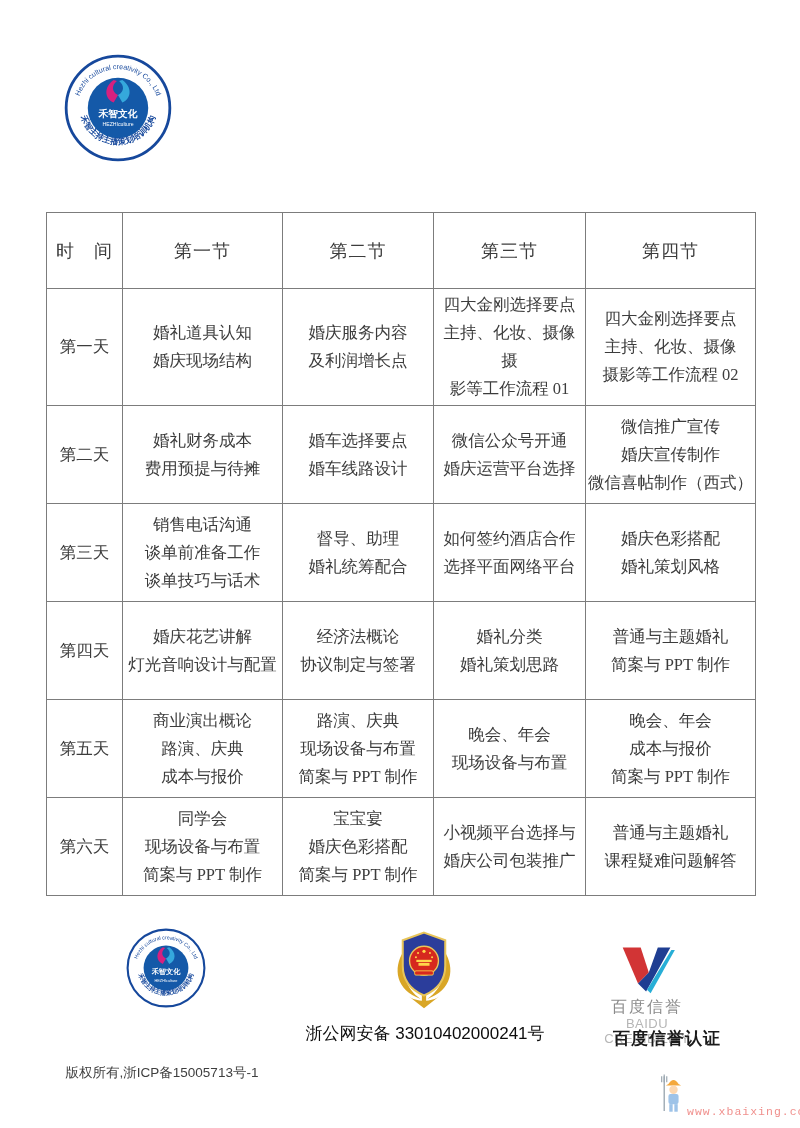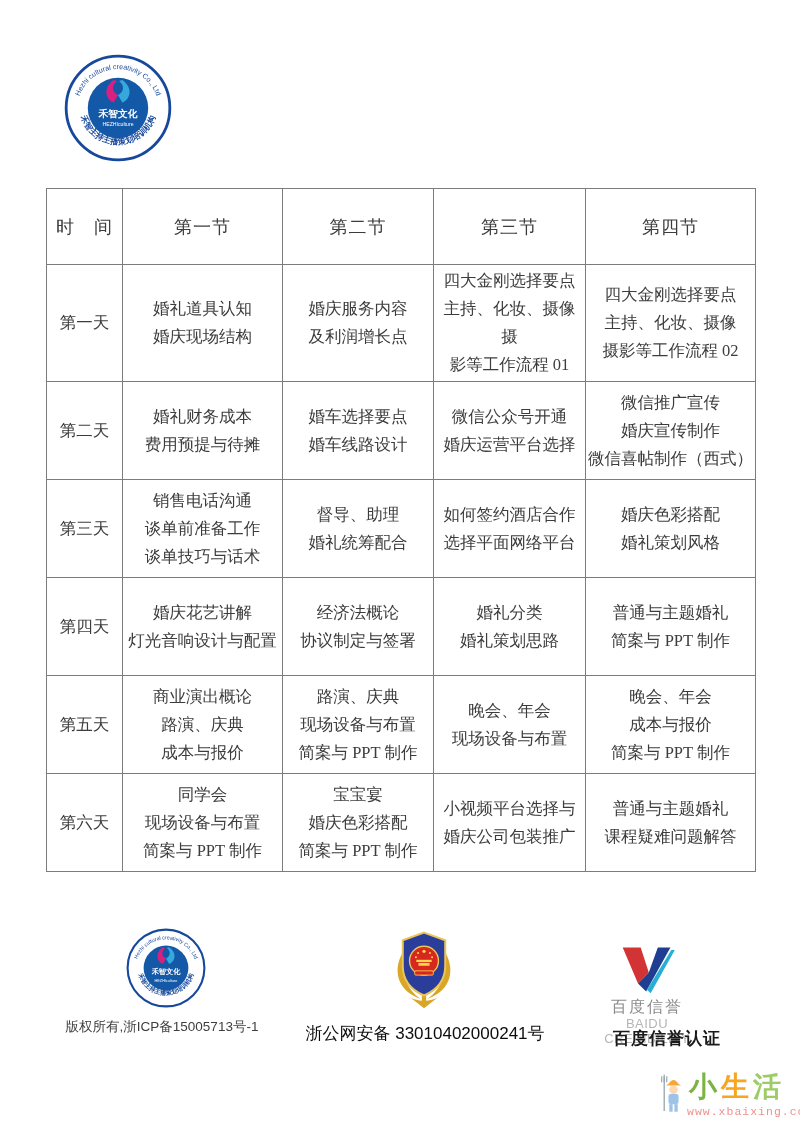--- a/index.html
+++ b/index.html
@@ -9,30 +9,30 @@
   
   .hezhi-logo{position:absolute;}
   .hezhi-logo.hdr{left:64px;top:54px;width:108px;height:108px;}
   .hezhi-logo.ftr{left:126px;top:928px;width:80px;height:80px;}
   .page-title{position:absolute;left:172px;top:72px;width:592px;height:70px;
               display:flex;align-items:center;justify-content:center;
               font-size:49px;font-weight:900;color:#060606;letter-spacing:0px;
               font-family:"Liberation Serif","DejaVu Serif",serif;}
 
   
-  table.course{position:absolute;left:46px;top:188px;width:709px;border-collapse:collapse;
+  table.course{position:absolute;left:46px;top:212px;width:709px;border-collapse:collapse;
                table-layout:fixed;}
   table.course th,table.course td{border:1px solid #7c7c7c;text-align:center;vertical-align:middle;
                white-space:pre-line;color:#3c3c3c;padding:2px;}
   table.course th{height:71px;font-size:18px;font-weight:500;letter-spacing:1px;}
   table.course td{height:93px;font-size:16.5px;line-height:1.7;}
   td.day{font-size:17px;}
 
   
-  .copyright{position:absolute;left:48px;top:1018px;width:228px;text-align:center;
+  .copyright{position:absolute;left:48px;top:1064px;width:228px;text-align:center;
              font-size:13.5px;color:#3e3e3e;font-family:"Liberation Sans","DejaVu Sans",sans-serif;}
   .police-badge{position:absolute;left:390px;top:926px;width:68px;height:88px;}
   .police-text{position:absolute;left:300px;top:1022px;width:250px;text-align:center;
              font-size:17px;font-weight:400;color:#0c0c0c;
              font-family:"Liberation Sans","DejaVu Sans",sans-serif;}
   .baidu-v{position:absolute;left:618px;top:942px;width:58px;height:54px;}
   .baidu-cn{position:absolute;left:592px;top:997px;width:110px;text-align:center;
              font-size:16px;color:#8b8b8b;letter-spacing:2px;
              font-family:"Liberation Sans","DejaVu Sans",sans-serif;}
   .baidu-en{position:absolute;left:592px;top:1016px;width:110px;text-align:center;
@@ -218,17 +218,16 @@
   <div class="watermark">
     <svg class="wm-farmer" viewBox="0 0 32 48">
       <line x1="5" y1="3" x2="5" y2="44" stroke="#9aa7b0" stroke-width="1.6"></line>
       <path d="M2 3 L2 10 M5 1 L5 10 M8 3 L8 10" stroke="#9aa7b0" stroke-width="1.4" fill="none"></path>
       <path d="M10 12 Q16 3 22 12 L25 14 L7 14 Z" fill="#f4a83c"></path>
       <circle cx="16" cy="19" r="5" fill="#fcd7b0"></circle>
       <rect x="10" y="24" width="12" height="12" rx="2.5" fill="#9ec3e8"></rect>
       <rect x="11" y="36" width="4" height="9" fill="#9ec3e8"></rect>
       <rect x="17" y="36" width="4" height="9" fill="#9ec3e8"></rect>
     </svg>
-    <div class="wm-brand"><span class="wm-c0">小</span><span class="wm-c1">生</span><span class="wm-c2">活</span></div>
     <div class="wm-url">www.xbaixing.com</div>
   </div>
 
 </div>
 
 </body></html>

